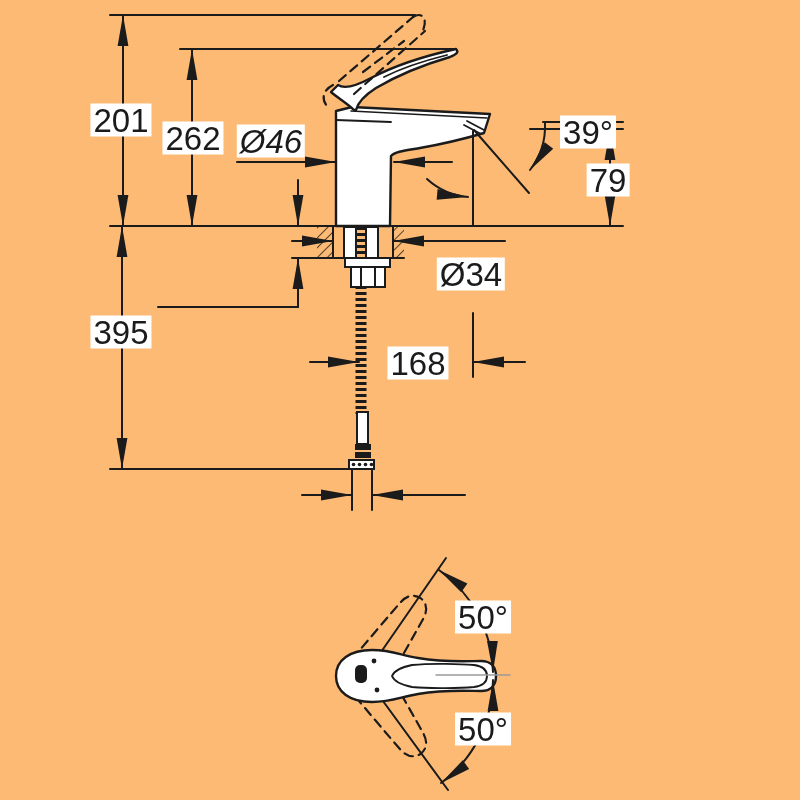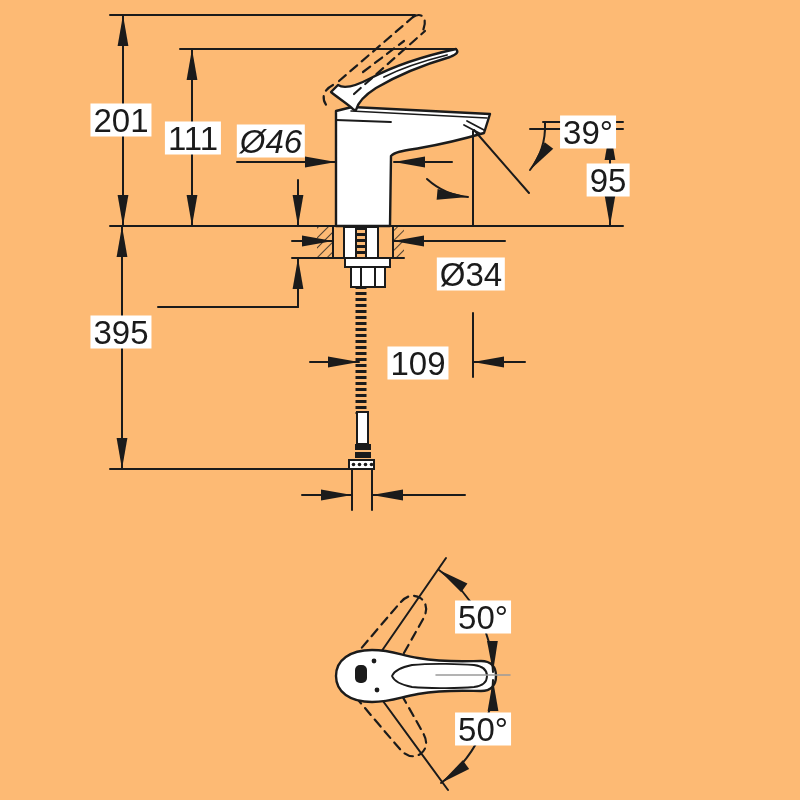--- a/index.html
+++ b/index.html
@@ -161,25 +161,25 @@
     <line x1="436" y1="675" x2="510" y2="675" stroke="#9a9a9a" stroke-width="1.5"></line>
 
     <g>
       <path d="M439,570 A128,128 0 0 1 493,672" marker-start="url(#ah)" marker-end="url(#ah)"></path>
       <path d="M493,680 A128,128 0 0 1 441,783" marker-start="url(#ah)" marker-end="url(#ah)"></path>
     </g>
   </g>
 </svg>
 
 <div class="dim-label" style="left:121px;top:120px;">201</div>
-<div class="dim-label" style="left:193px;top:138px;">111</div>
+<div class="dim-label" style="left:193px;top:138px;">262</div>
 <div class="dim-label" style="left:271px;top:141px;font-style:italic;">Ø46</div>
 <div class="dim-label" style="left:588px;top:100px;margin-top:32px;">39°</div>
-<div class="dim-label" style="left:608px;top:180px;">95</div>
+<div class="dim-label" style="left:608px;top:180px;">79</div>
 <div class="dim-label" style="left:471px;top:274px;">Ø34</div>
 <div class="dim-label" style="left:121px;top:332px;">395</div>
-<div class="dim-label" style="left:418px;top:363px;">109</div>
+<div class="dim-label" style="left:418px;top:363px;">168</div>
 
 
 <div class="dim-label" style="left:483px;top:617px;">50°</div>
 <div class="dim-label" style="left:483px;top:729px;">50°</div>
 
 </div>
 
 </body></html>

